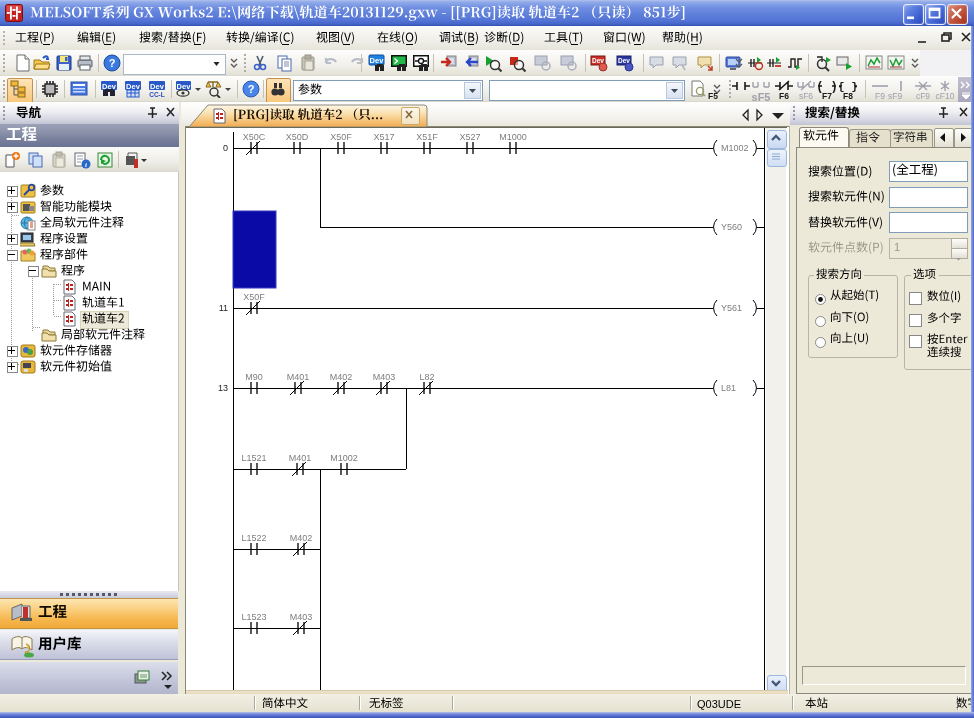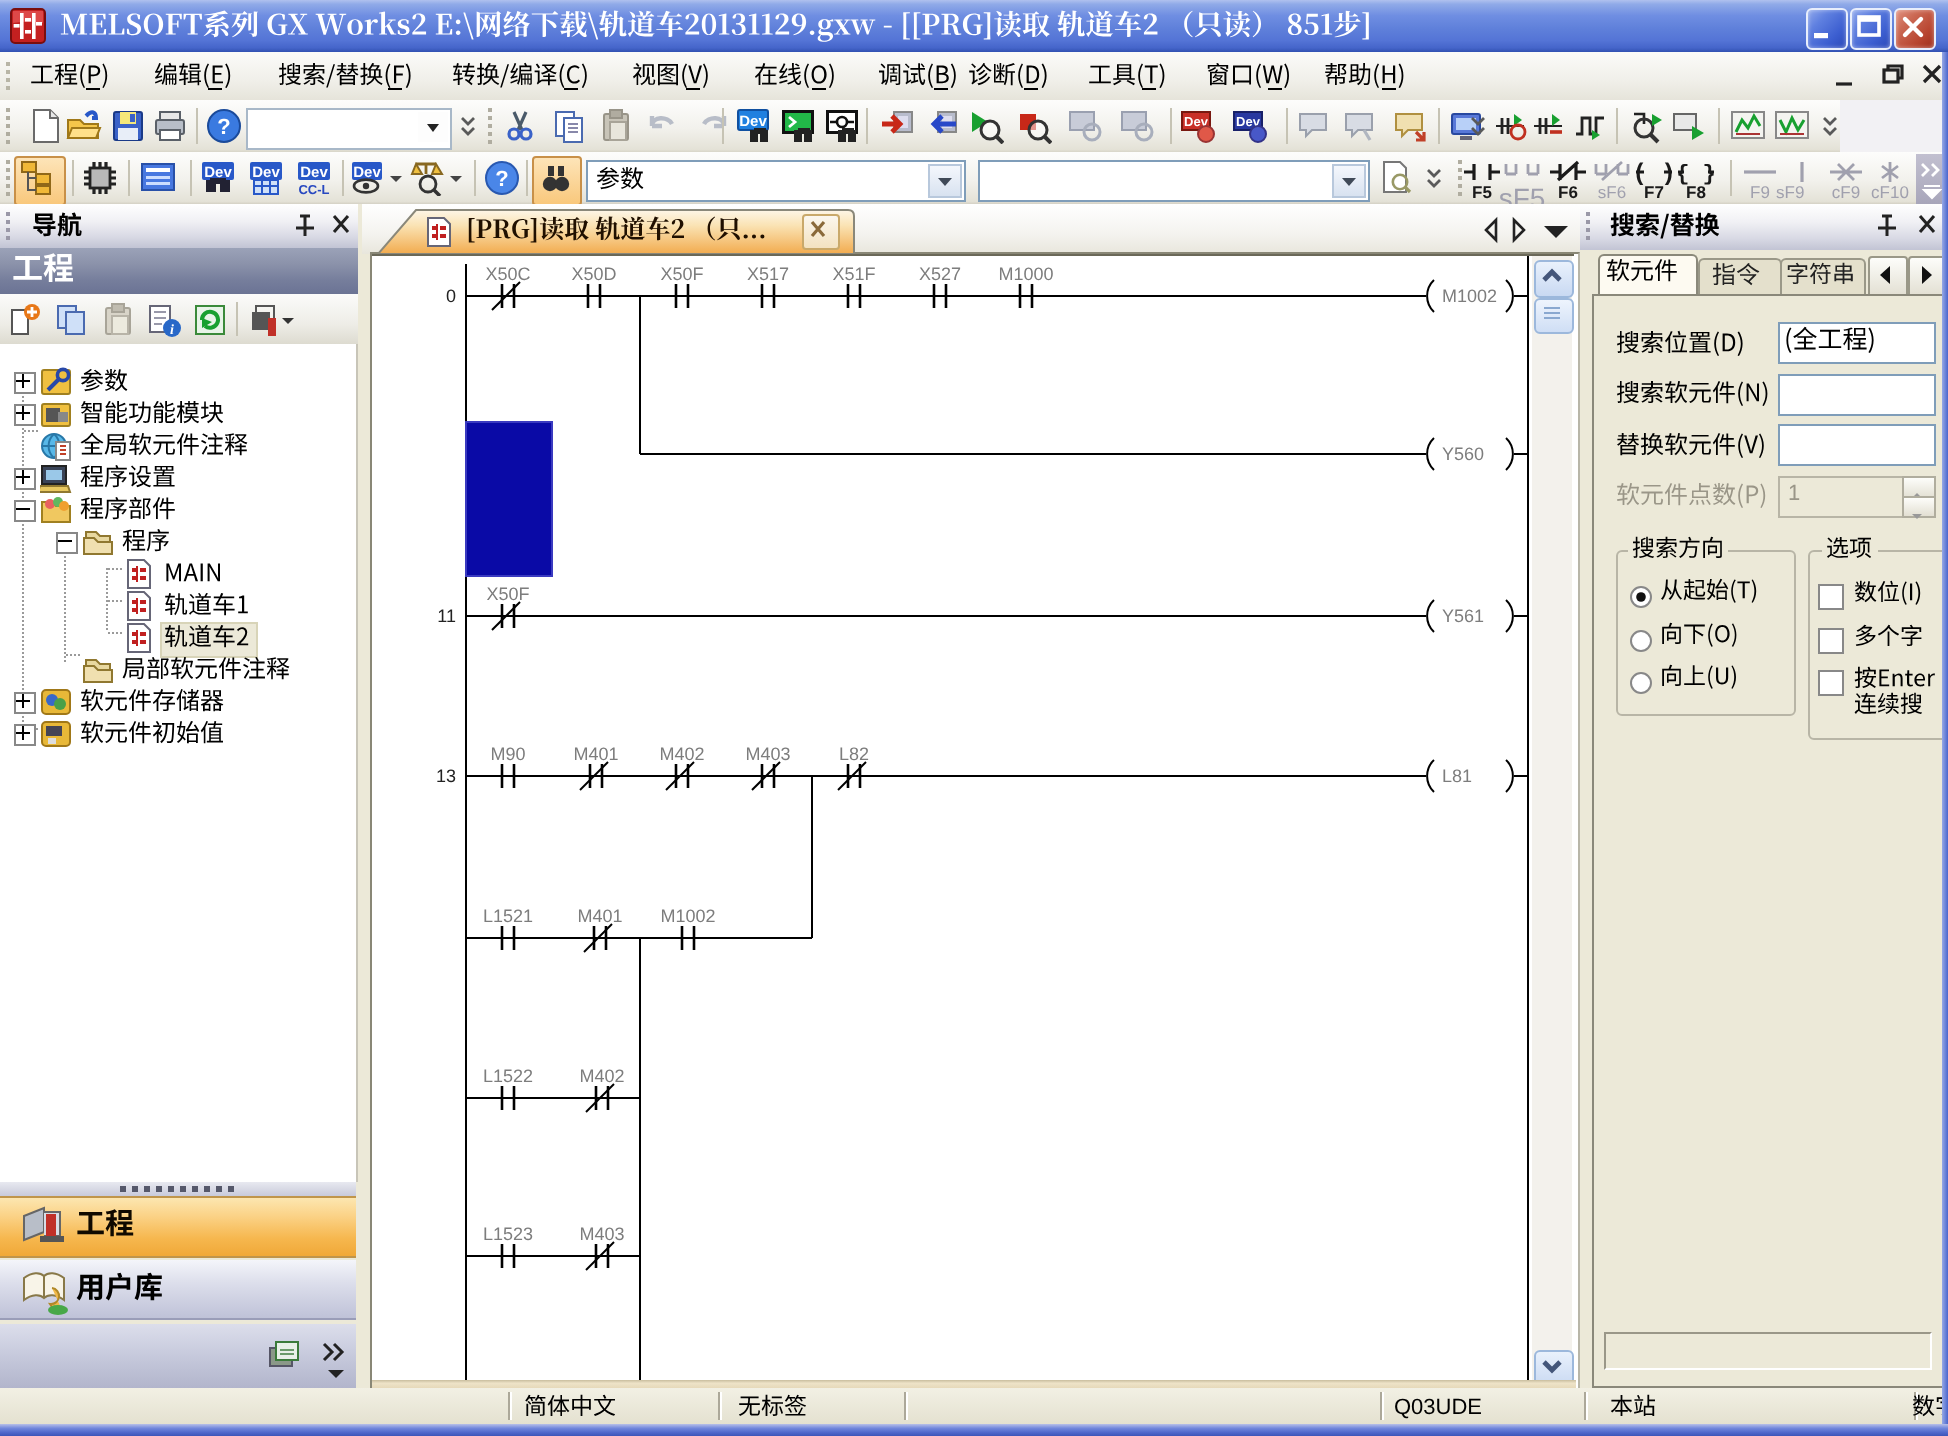--- a/index.html
+++ b/index.html
@@ -555,27 +555,27 @@
           <rect x="1" y="13" width="2" height="2"></rect>
           <rect x="1" y="17" width="2" height="2"></rect>
         </g>
       </svg>
     </div>
 <div style="position:absolute;left:728px;top:79px;width:26px;height:14px">
       <svg width="26" height="14" style="display:block">
         <path d="M4 7 H9 M17 7 H22 M9 3 V11 M17 3 V11" stroke="#1a1a1a" stroke-width="1.6" fill="none"></path>
       </svg>
     </div>
-<div style="position:absolute;left:728px;top:91px;width:26px;height:10px;text-align:center;font-size:8.5px;font-weight:bold;color:#1a1a1a;font-family:'Liberation Sans'">F5</div>
+<div style="position:absolute;left:700px;top:91px;width:26px;height:10px;text-align:center;font-size:8.5px;font-weight:bold;color:#1a1a1a;font-family:'Liberation Sans'">F5</div>
 <div style="position:absolute;left:748px;top:79px;width:26px;height:14px">
       <svg width="26" height="14" style="display:block">
         <path d="M5 3 V8 M5 8 H10 M10 3 V8 M16 3 V8 M16 8 H21 M21 3 V8" stroke="#a0a0ae" stroke-width="1.4" fill="none"></path>
       </svg>
     </div>
-<div style="position:absolute;left:748px;top:91px;width:26px;height:10px;text-align:center;font-size:14px;font-weight:normal;color:#a0a0ae;font-family:'Liberation Sans'">sF5</div>
+<div style="position:absolute;left:748px;top:91px;width:26px;height:10px;text-align:center;font-size:11px;font-weight:bold;color:#a0a0ae;font-family:'Liberation Sans'">sF5</div>
 <div style="position:absolute;left:771px;top:79px;width:26px;height:14px">
       <svg width="26" height="14" style="display:block">
         <path d="M4 7 H9 M17 7 H22 M9 3 V11 M17 3 V11 M8 11 L18 2" stroke="#1a1a1a" stroke-width="1.6" fill="none"></path>
       </svg>
     </div>
 <div style="position:absolute;left:771px;top:91px;width:26px;height:10px;text-align:center;font-size:8.5px;font-weight:bold;color:#1a1a1a;font-family:'Liberation Sans'">F6</div>
 <div style="position:absolute;left:793px;top:79px;width:26px;height:14px">
       <svg width="26" height="14" style="display:block">
         <path d="M5 3 V8 M5 8 H10 M10 3 V8 M16 3 V8 M16 8 H21 M21 3 V8 M8 11 L18 2" stroke="#a0a0ae" stroke-width="1.4" fill="none"></path>
       </svg>

